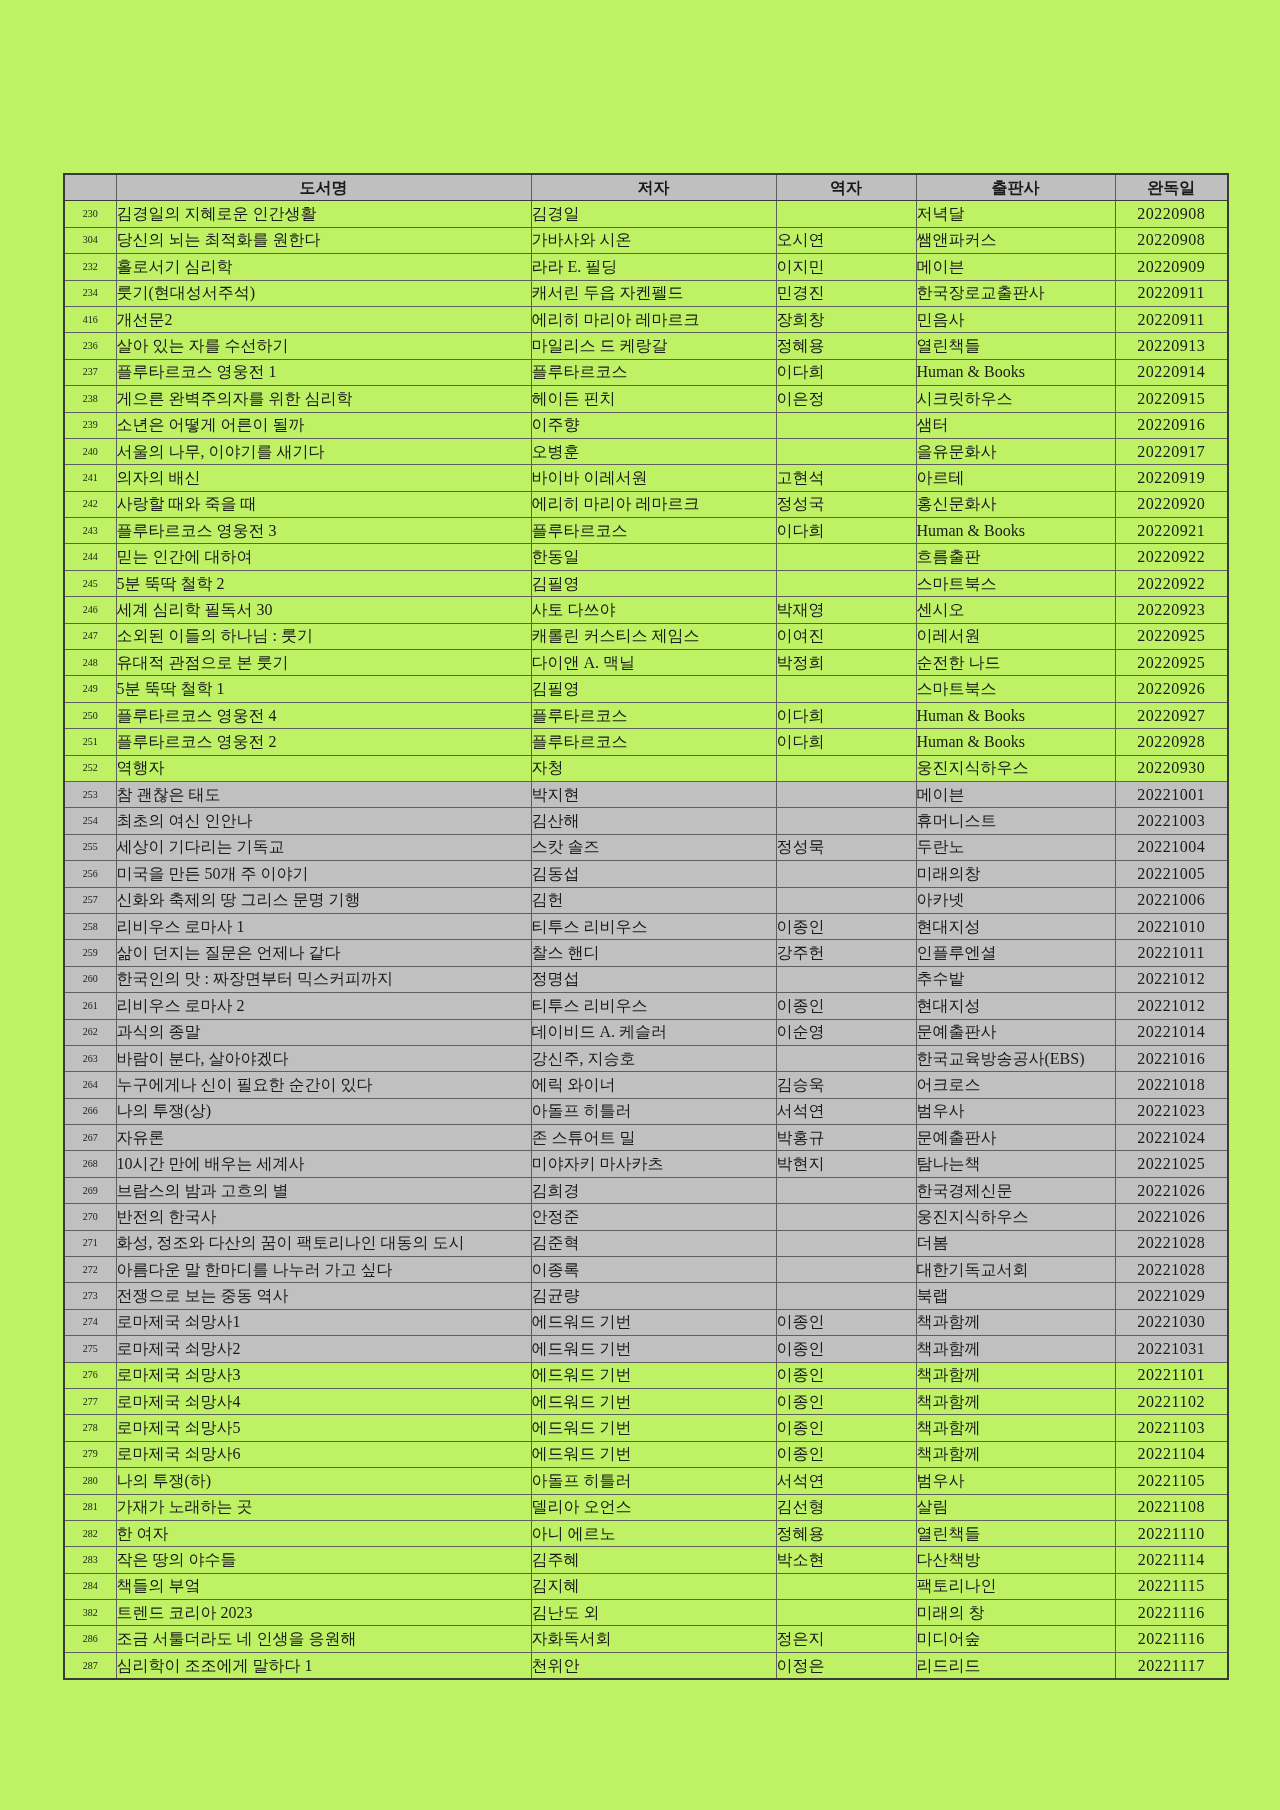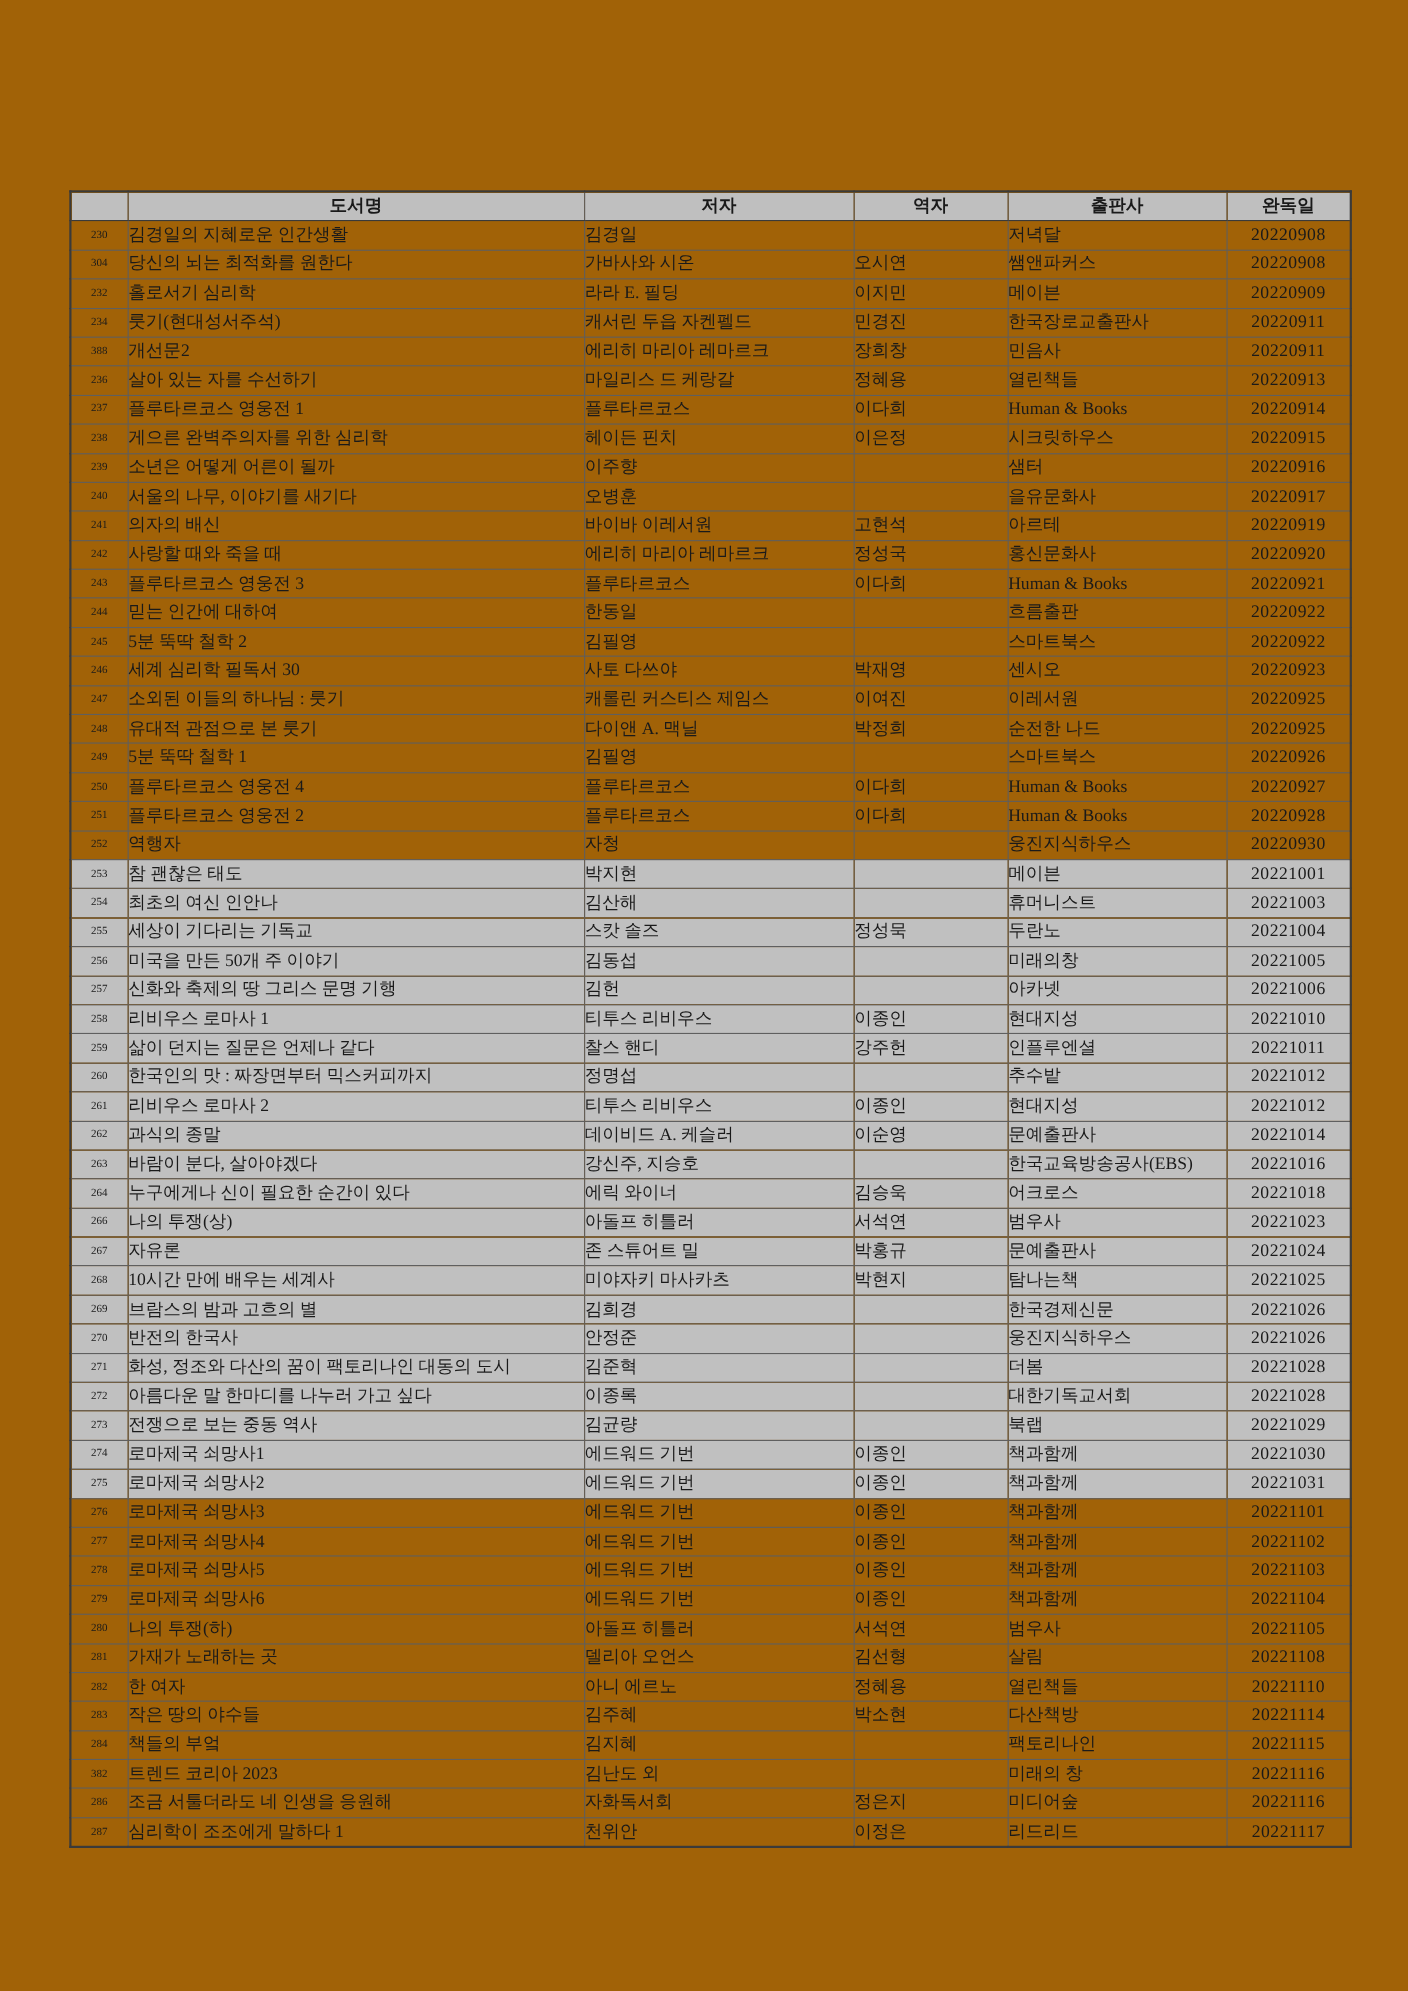--- a/index.html
+++ b/index.html
@@ -7,21 +7,21 @@
     padding: 0;
     background: #ffffff;
     width: 1280px;
     height: 1810px;
     font-family: "Liberation Serif", "DejaVu Serif", serif;
   }
   .page {
     position: relative;
     width: 1280px;
     height: 1810px;
-    background: #a16207;
+    background: #bef264;
     overflow: hidden;
   }
   table.book-table {
     position: absolute;
     left: 63px;
     top: 173px;
     width: 1164px;
     border-collapse: collapse;
     table-layout: fixed;
     border: 2px solid #3a3a3a;
@@ -99,21 +99,21 @@
   </tr>
         <tr>
     <td class="c-no">234</td>
     <td class="c-title">룻기(현대성서주석)</td>
     <td class="c-author">캐서린 두읍 자켄펠드</td>
     <td class="c-trans">민경진</td>
     <td class="c-pub">한국장로교출판사</td>
     <td class="c-date">20220911</td>
   </tr>
         <tr>
-    <td class="c-no">388</td>
+    <td class="c-no">416</td>
     <td class="c-title">개선문2</td>
     <td class="c-author">에리히 마리아 레마르크</td>
     <td class="c-trans">장희창</td>
     <td class="c-pub">민음사</td>
     <td class="c-date">20220911</td>
   </tr>
         <tr>
     <td class="c-no">236</td>
     <td class="c-title">살아 있는 자를 수선하기</td>
     <td class="c-author">마일리스 드 케랑갈</td>

